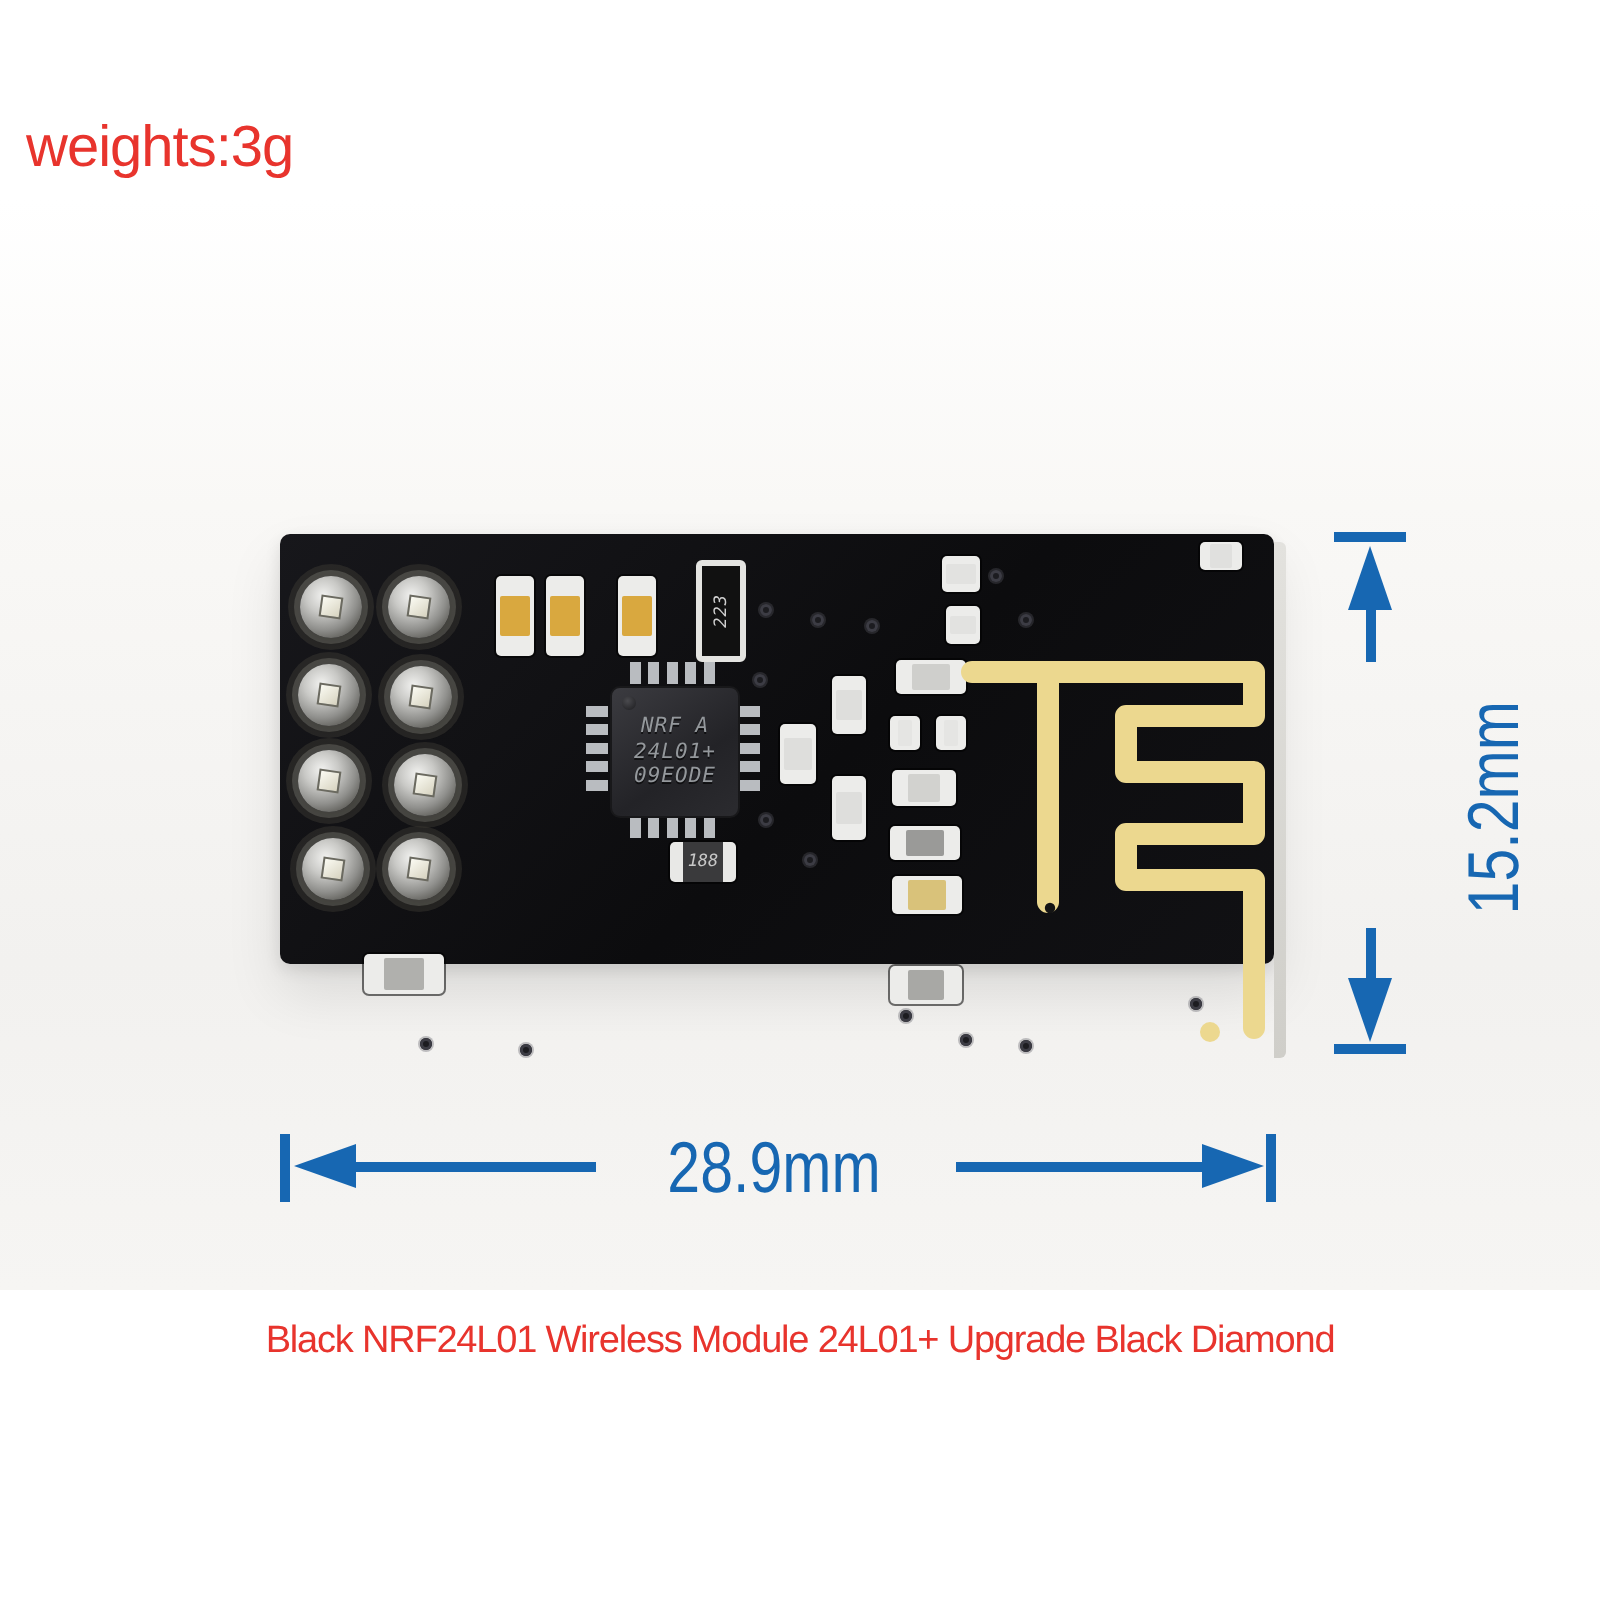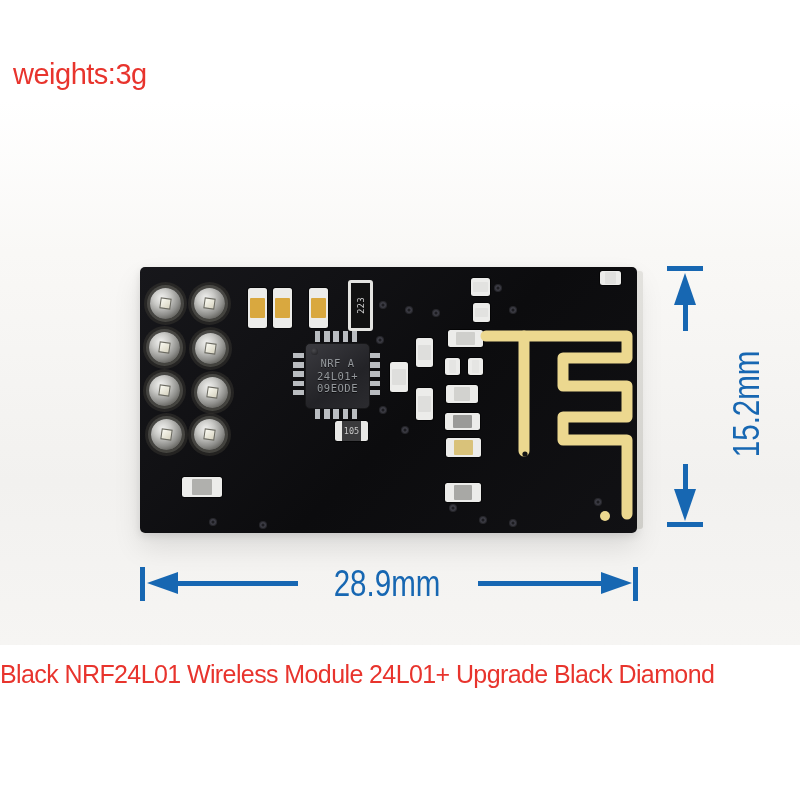--- a/index.html
+++ b/index.html
@@ -4,26 +4,26 @@
 <style>
   html,body{margin:0;padding:0;background:#fff;}
   #stage{position:relative;width:800px;height:800px;background:#ffffff;overflow:hidden;
          font-family:"Liberation Sans",sans-serif;}
   
   .photo-bg{position:absolute;left:0;top:100px;width:800px;height:545px;
     background:linear-gradient(180deg,#ffffff 0%,#f9f8f6 28%,#f2f1ef 70%,#f6f5f3 100%);}
   
   .weight-note{position:absolute;left:13px;top:58px;font-size:29px;letter-spacing:-0.5px;
     color:#e8342d;white-space:nowrap;}
-  .product-title{position:absolute;left:0;top:660px;width:696px;text-align:center;
-    font-size:25px;letter-spacing:-0.6px;color:#e8342d;white-space:nowrap;}
-  
-  .pcb{position:absolute;left:140px;top:267px;width:497px;height:266px;border-radius:5px;
+  .product-title{position:absolute;left:0;top:660px;width:800px;text-align:center;
+    font-size:19px;letter-spacing:-0.6px;color:#e8342d;white-space:nowrap;}
+  
+  .pcb{position:absolute;left:140px;top:267px;width:497px;height:215px;border-radius:5px;
     background:linear-gradient(135deg,#17171b 0%,#0c0c0e 55%,#111114 100%);
-    box-shadow:0 14px 28px rgba(0,0,0,0.10),0 3px 8px rgba(0,0,0,0.10);}
+    box-shadow:0 14px 28px rgba(0,0,0,0.10),0 3px 8px rgba(0,0,0,0.10);font-style:italic;}
   .pcb-edge{position:absolute;left:637px;top:271px;width:6px;height:258px;
     background:linear-gradient(180deg,#e3e2de,#cfcec9);border-radius:0 3px 3px 0;}
   
   .pin{position:absolute;width:31px;height:31px;border-radius:50%;
     background:radial-gradient(circle at 38% 32%,#f2f2f0 0%,#c9c9c6 30%,#8f8f8c 60%,#55544f 85%,#2e2d29 100%);
     box-shadow:0 0 0 3px rgba(150,148,140,0.30),0 0 0 6px rgba(62,60,54,0.45),1px 2px 3px rgba(0,0,0,0.6);
     display:flex;align-items:center;justify-content:center;}
   .pin i{display:block;width:9px;height:9px;background:linear-gradient(135deg,#fbfbf3,#d6d2bf);
     border:1px solid #6b6a60;transform:rotate(8deg);}
   
@@ -128,21 +128,21 @@
     <div class="pads left" style="left:153px;top:86px;"></div>
     <div class="pads right" style="left:229px;top:86px;"></div>
     <div class="chip">
       <span class="dimple"></span>
       <span class="mark">NRF A</span>
       <span class="mark">24L01+</span>
       <span class="mark">09EODE</span>
     </div>
 
     <div class="comp-105">
-      <span>105</span>
+      <span>188</span>
     </div>
 
 
     <div class="smd h" style="left:42px;top:210px;width:40px;height:20px;--c:#b0b0ad;"></div>
     <div class="smd v" style="left:276px;top:71px;width:17px;height:29px;--c:#dededc;"></div>
     <div class="smd v" style="left:250px;top:95px;width:18px;height:30px;--c:#dededc;"></div>
     <div class="smd v" style="left:276px;top:121px;width:17px;height:32px;--c:#dededc;"></div>
     <div class="smd v" style="left:331px;top:11px;width:19px;height:18px;--c:#e2e2e0;"></div>
     <div class="smd v" style="left:333px;top:36px;width:17px;height:19px;--c:#e2e2e0;"></div>
     <div class="smd h" style="left:308px;top:63px;width:35px;height:17px;--c:#cfcfcc;"></div>

